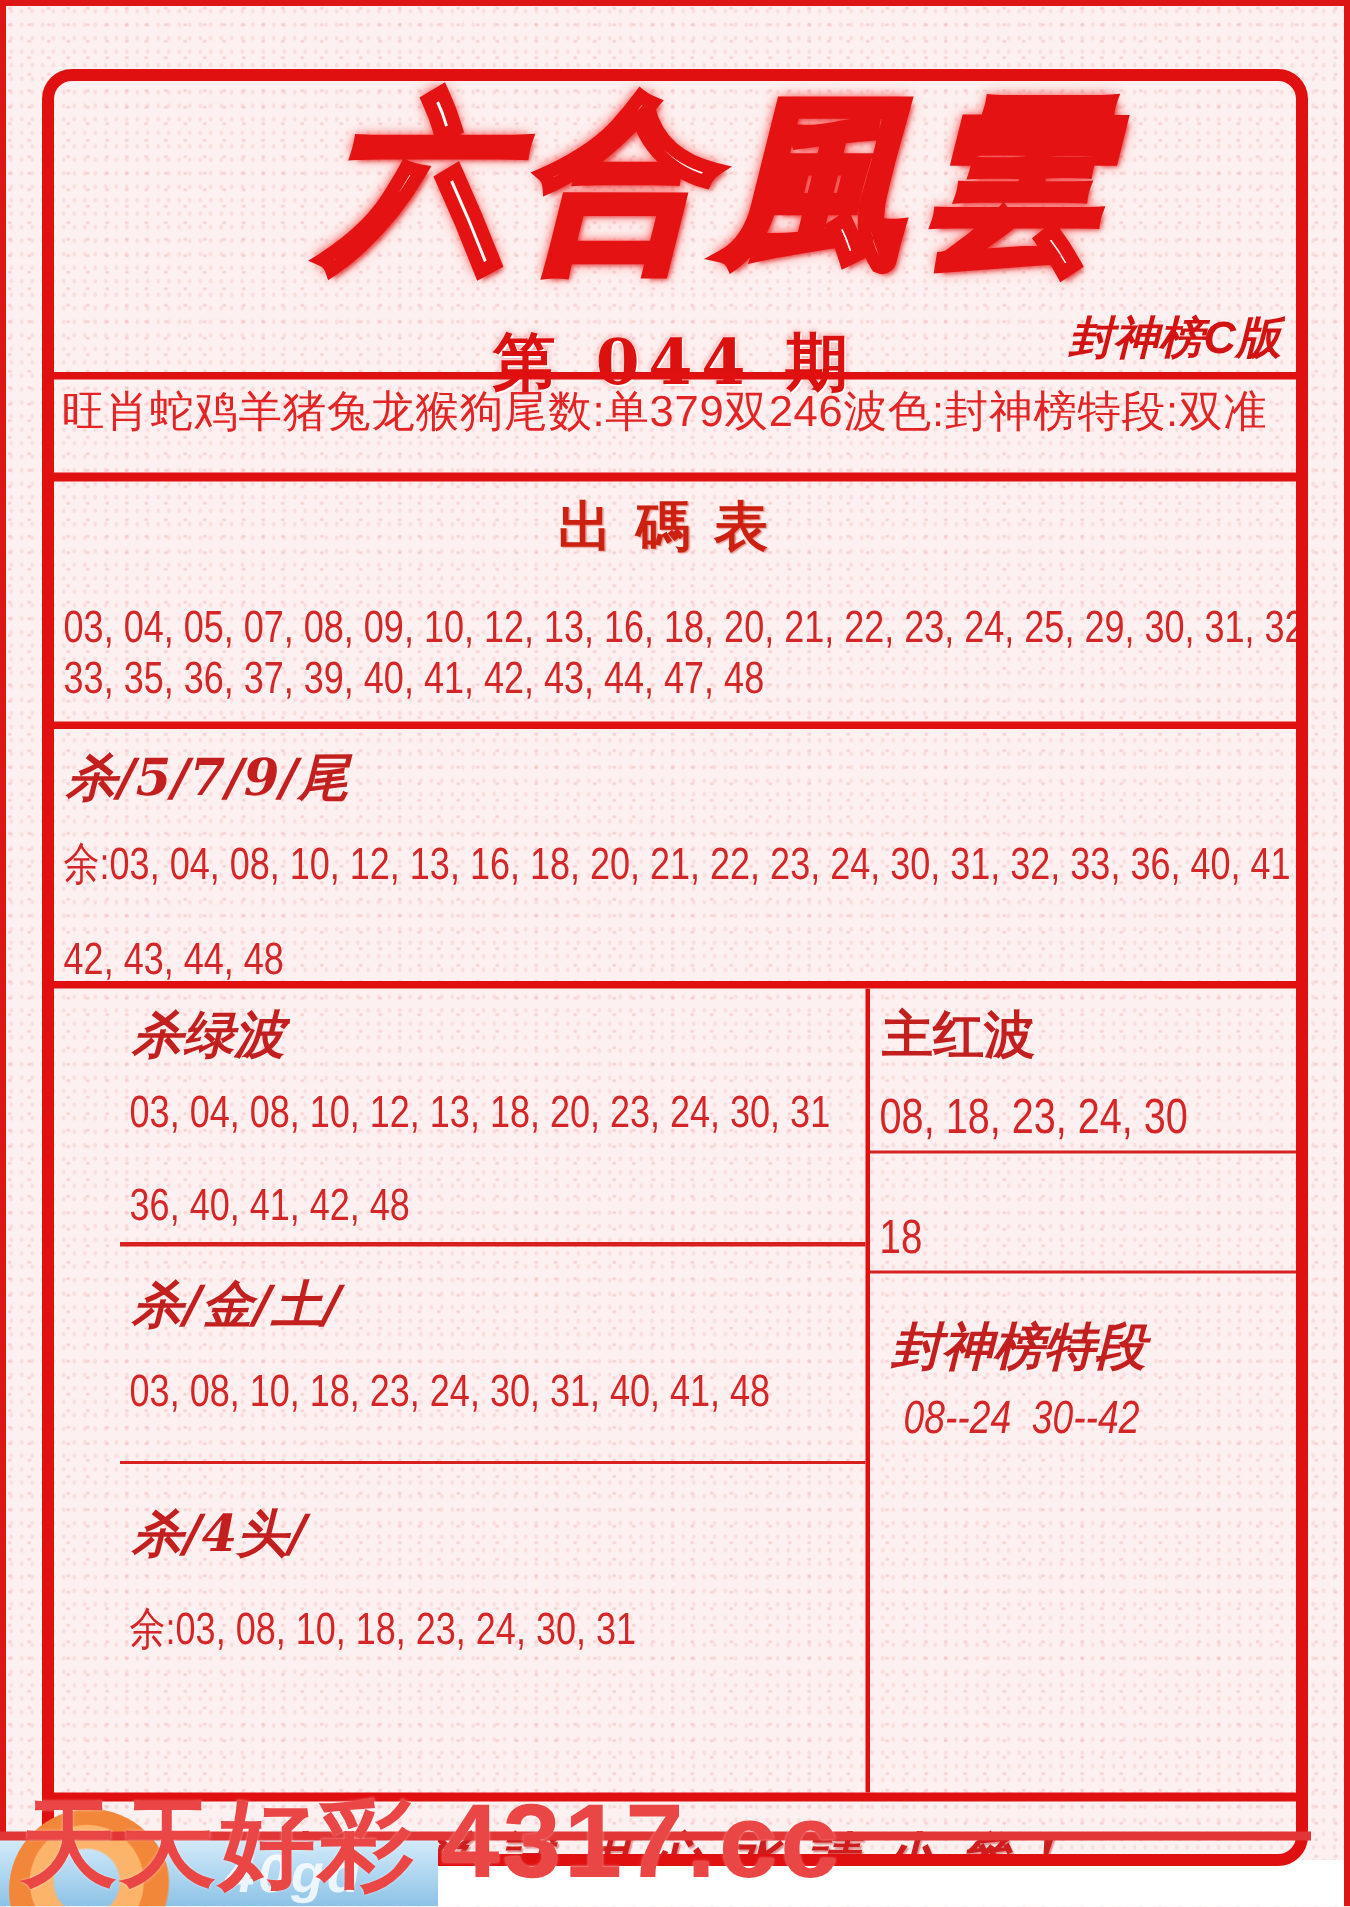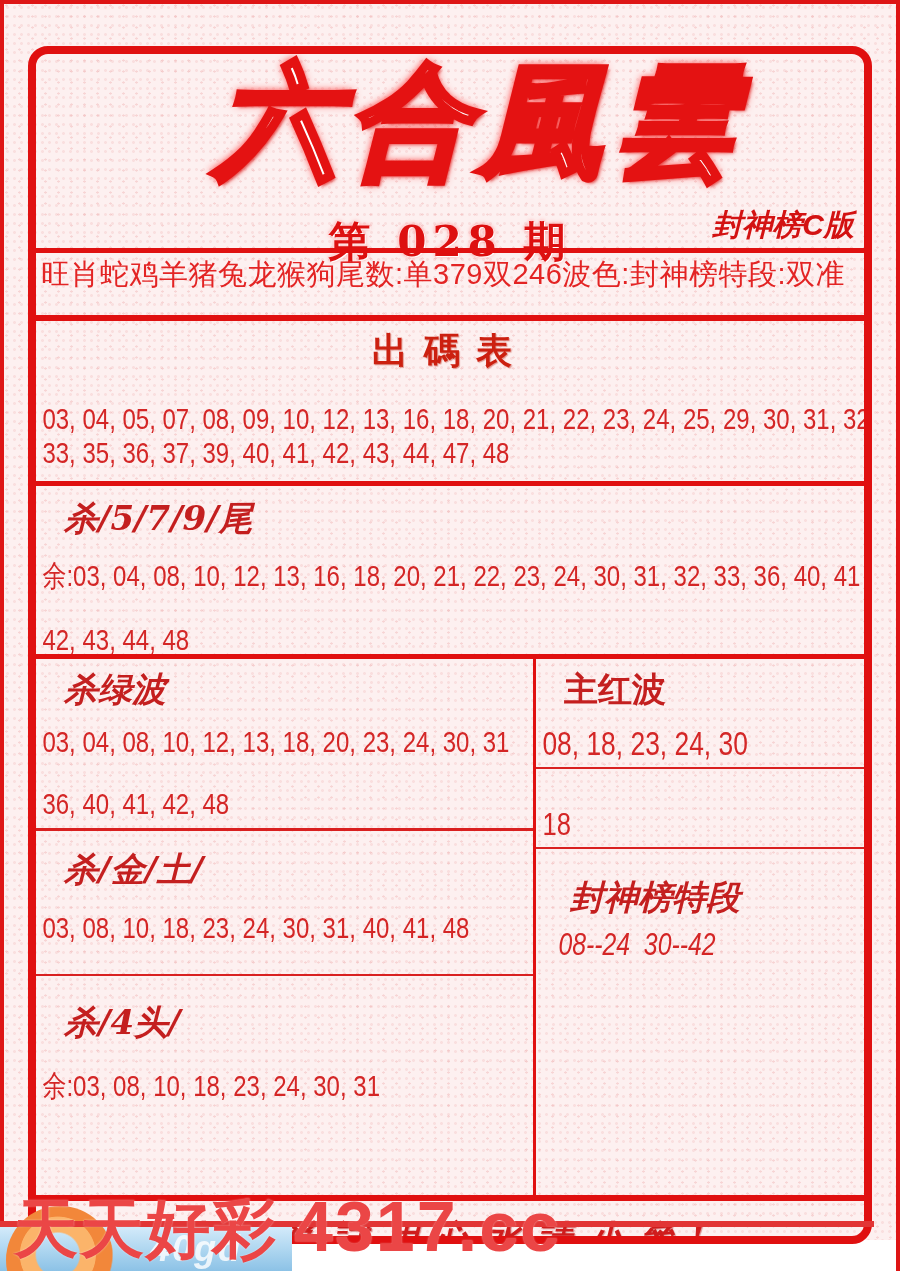--- a/index.html
+++ b/index.html
@@ -49,21 +49,21 @@
     font-weight:bold; font-style:italic; font-size:30px; color:#d31212;
   }
 
   
   .tip-row { height:49px; border-top:5px solid #e01010; display:flex; align-items:center; }
   .tip-text { padding-left:5px; font-size:29px; font-weight:500; color:#e32424; white-space:nowrap; letter-spacing:0.5px; }
 
   
   .sec-title {
     font-family:"DejaVu Serif", serif; font-weight:bold; font-style:italic;
-    font-size:34px; color:#c41f1f; padding-left:8px;margin-left:20px;
+    font-size:34px; color:#c41f1f; padding-left:8px;
   }
   .sec-title-center {
     text-align:center; font-family:"DejaVu Serif", serif; font-weight:bold;
     font-size:36px; letter-spacing:16px; color:#cc2010; margin-top:6px;
     text-shadow:1px 1px 1px rgba(180,20,0,.4);
   }
   .numline {
     padding-left:8px; font-size:30px; font-weight:500; color:#d42626;
     white-space:nowrap; transform:scaleX(0.8); transform-origin:0 50%;
   }
@@ -71,21 +71,21 @@
   .chuma-row { height:166px; border-top:6px solid #e01010;margin-top:18px; }
   .chuma-row .numline:nth-of-type(1) { margin-top:10px; }
   .chuma-row .numline:nth-of-type(2) { margin-top:26px; }
 
   .sha579-row { height:173px; border-top:5px solid #e01010; }
   .sha579-row .sec-title { padding-top:10px; }
   .sha579-row .numline { margin-top:14px; }
   .sha579-row .numline.second { margin-top:26px; }
 
   
-  .cols { height:541px; border-top:5px solid #e01010; display:flex; }
+  .cols { height:541px; border-top:5px solid #e01010; display:flex;padding-left:44px; }
   .col-left { width:497px; }
   .col-right { flex:1; border-left:3px solid #e01010; }
   .cell { position:relative; width:100%; }
   .cell-green { height:172px; border-bottom:3px solid #d92020; padding-top:8px; }
   .cell-green .numline { margin-top:12px; }
   .cell-green .numline.second { margin-top:28px; }
   .cell-jintu { height:145px; border-bottom:2px solid #d92020; padding-top:16px; }
   .cell-jintu .numline { margin-top:18px; }
   .cell-tou4 { height:196px; padding-top:24px; }
   .cell-tou4 .numline { margin-top:20px; }
@@ -140,21 +140,21 @@
 <div class="page">
   <div class="edge edge-top"></div>
   <div class="edge edge-left"></div>
   <div class="edge edge-right"></div>
   <div class="below-strip"></div>
 
   <div class="main-box">
 
     <div class="row header-row">
       <div class="main-title">六合風雲</div>
-      <div class="issue">第 028 期</div>
+      <div class="issue">第 044 期</div>
       <div class="edition">封神榜C版</div>
     </div>
 
     <div class="row tip-row">
       <span class="tip-text">旺肖蛇鸡羊猪兔龙猴狗尾数:单379双246波色:封神榜特段:双准</span>
     </div>
 
     <div class="row chuma-row">
       <div class="sec-title-center">出碼表</div>
       <div class="numline">03, 04, 05, 07, 08, 09, 10, 12, 13, 16, 18, 20, 21, 22, 23, 24, 25, 29, 30, 31, 32</div>

